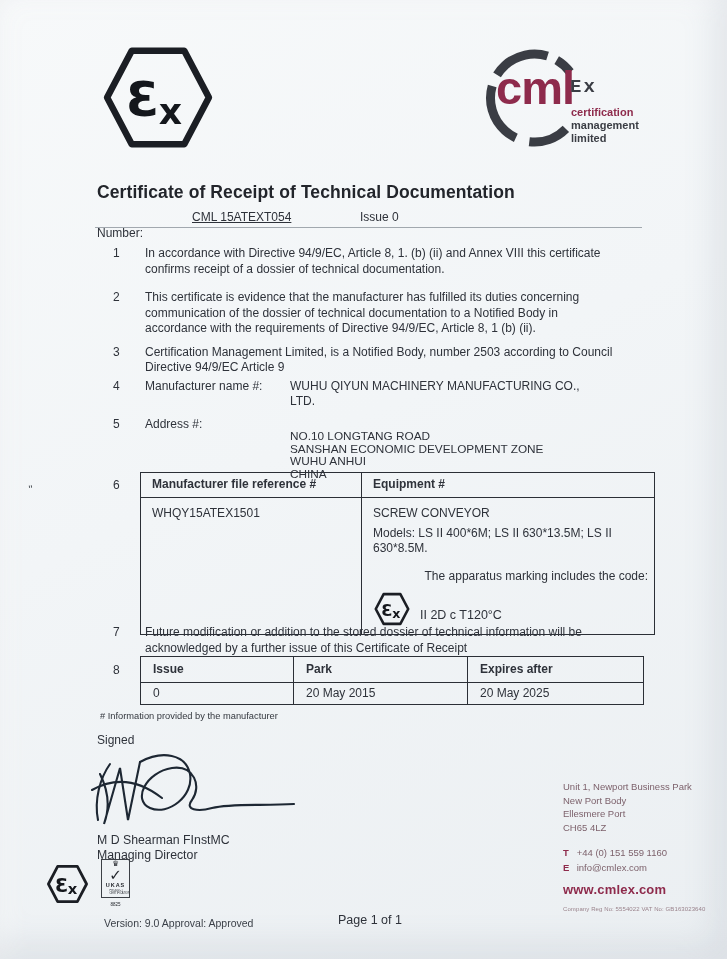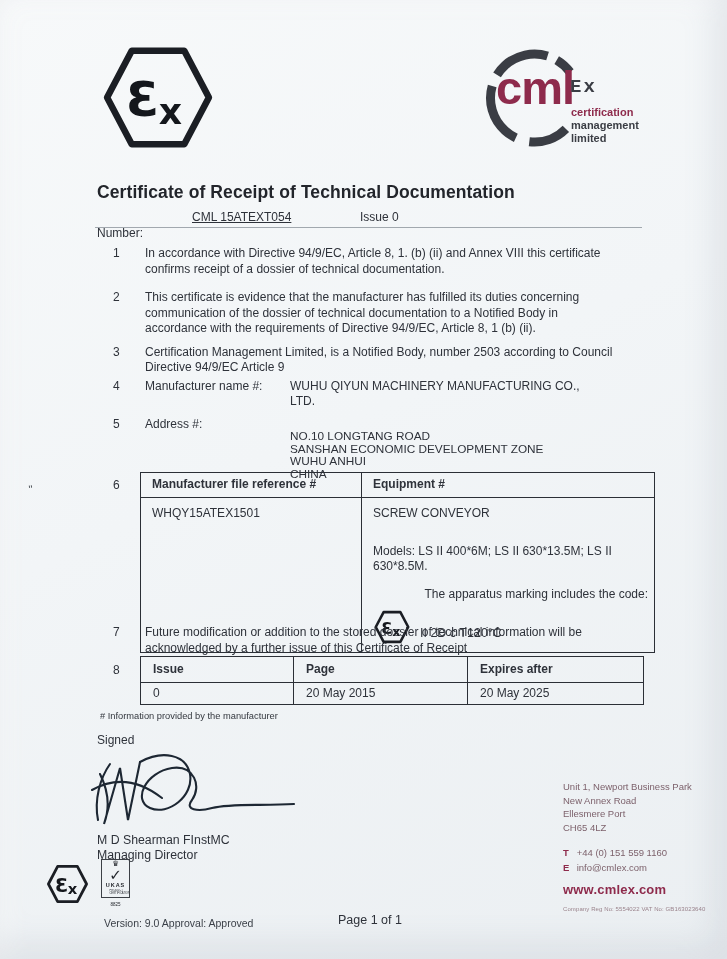--- a/index.html
+++ b/index.html
@@ -43,21 +43,21 @@
   .kv-lbl{display:inline-block;width:145px;}
   .kv-cont{margin-left:145px;}
   .addr{margin-left:145px;margin-top:-2px;line-height:12.6px;font-size:11.8px;}
 
   
   .t6{left:140px;top:472px;width:466px;border-collapse:collapse;table-layout:fixed;}
   .t6 th,.t6 td{border:1.5px solid #2b2f36;vertical-align:top;text-align:left;font-weight:normal;}
   .t6 th{height:24px;vertical-align:middle;font-weight:bold;padding:0 12px 0 11px;font-size:12px;}
   .t6 .c1{width:197px;} .t6 .c2{width:269px;}
   .t6 td{padding:8px 6px 8px 11px;}
-  .eq-name{margin-bottom:22px;}
+  .eq-name{margin-bottom:4px;}
   .eq-models{margin-bottom:12px;}
   .eq-intro{margin-bottom:8px;text-align:right;}
   .marking{display:flex;align-items:flex-end;}
   .marking .code{padding:0 0 3px 9px;font-size:12.5px;}
 
   .item7{left:113px;top:625px;width:512px;}
 
   
   .t8{left:140px;top:656px;width:464px;border-collapse:collapse;table-layout:fixed;}
   .t8 th,.t8 td{border:1.4px solid #2b2f36;text-align:left;padding:0 0 0 12px;}
@@ -194,21 +194,21 @@
     <div class="num">7</div>
     <div class="body">Future modification or addition to the stored dossier of technical information will be acknowledged by a further issue of this Certificate of Receipt</div>
   </div>
 
   <div class="abs" style="left:113px;top:663px;">8</div>
 
   <table class="abs t8">
     <tbody>
         <tr>
       <th class="a">Issue</th>
-      <th class="b">Page</th>
+      <th class="b">Park</th>
       <th class="c">Expires after</th>
     </tr>
     <tr>
       <td>0</td>
       <td>20 May 2015</td>
       <td>20 May 2025</td>
     </tr>
   </tbody>
     </table>
 
@@ -240,21 +240,21 @@
       </div>
     </div>
     <div class="ukas-number">8825</div>
   </div>
 
   <div class="abs version">Version: 9.0  Approval: Approved</div>
   <div class="abs pagenum">Page 1 of 1</div>
 
   <div class="abs contact">
     <div>Unit 1, Newport Business Park</div>
-    <div>New Annex Road</div>
+    <div>New Port Body</div>
     <div>Ellesmere Port</div>
     <div>CH65 4LZ</div>
     <div class="tr">
       <span class="tag">T</span>
       <span>+44 (0) 151 559 1160</span>
     </div>
     <div class="er">
       <span class="tag">E</span>
       <span>info@cmlex.com</span>
     </div>

